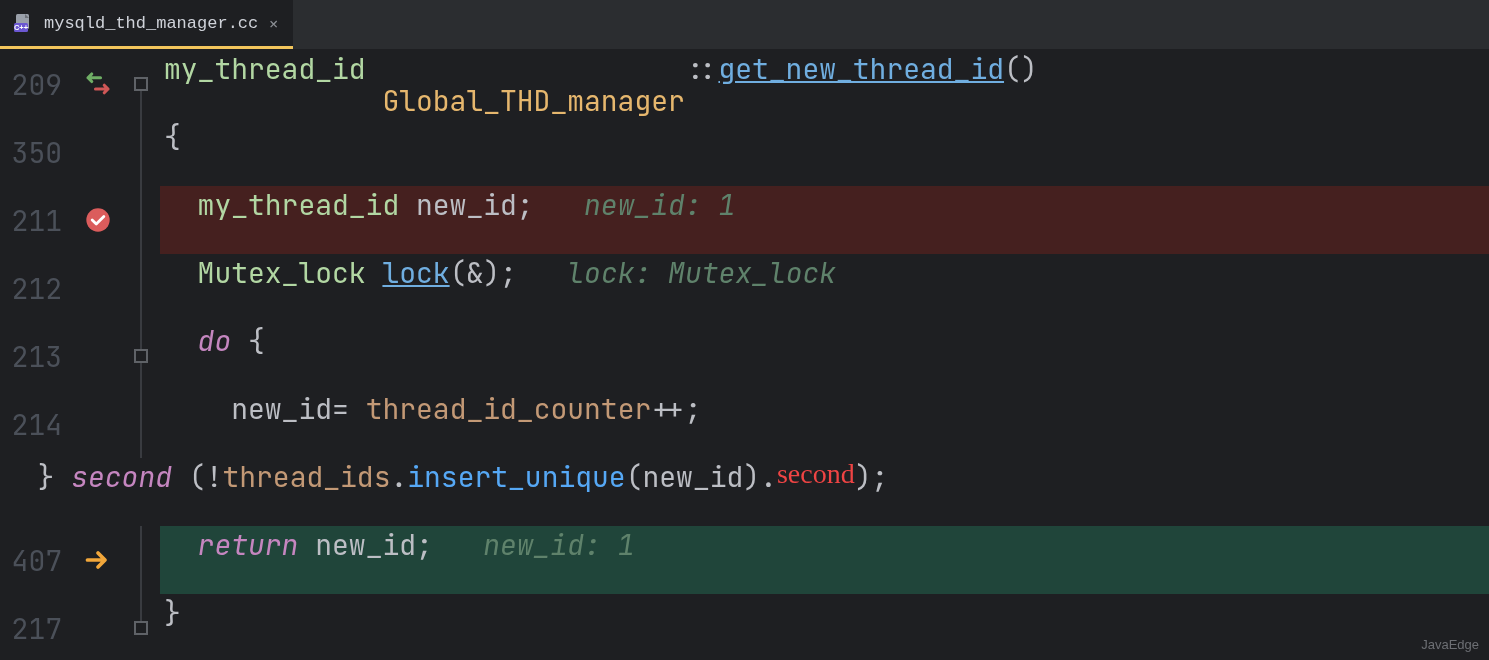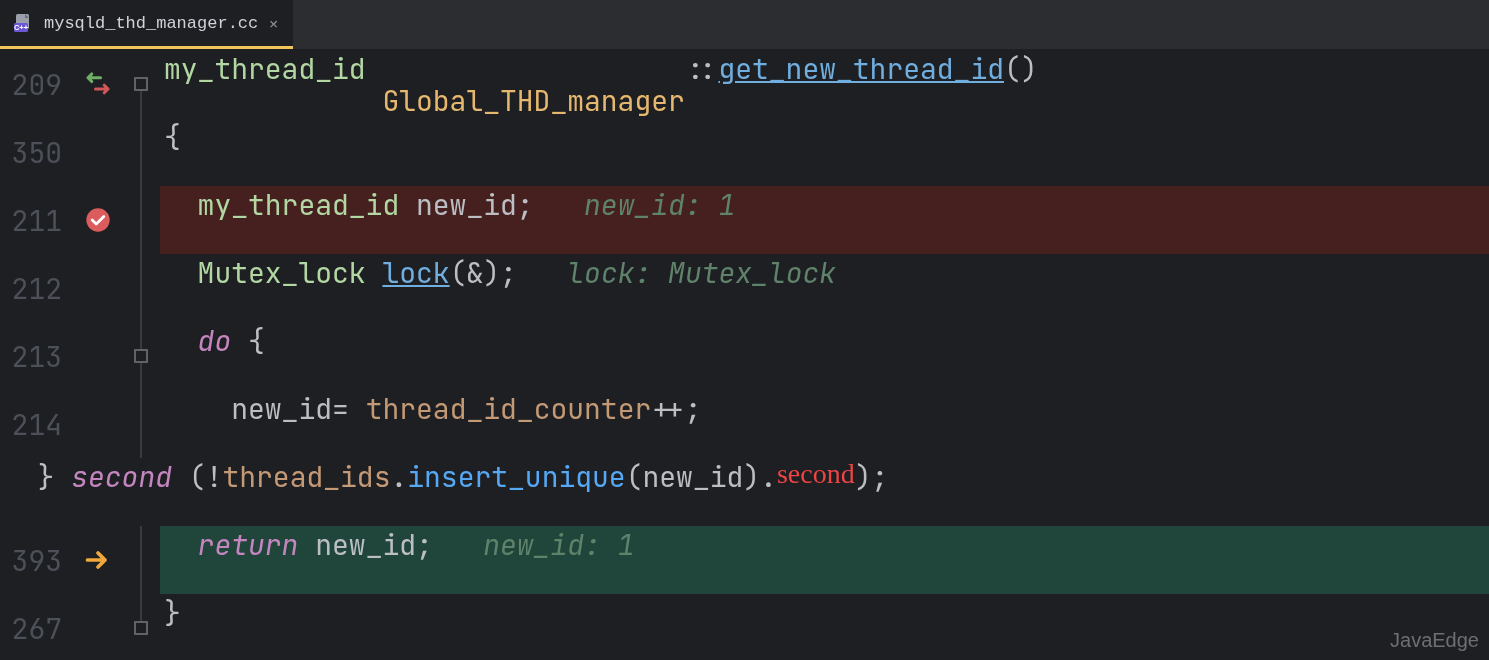--- a/index.html
+++ b/index.html
@@ -133,21 +133,21 @@
   .t-method  { color: #56a8f5; }       
   .t-member  { color: #ef4444; font-family: Liberation Serif, serif; }       
   .t-inlay   { color: #5f826b; font-style: italic; }
 
   .swap-icon svg, .bp-icon svg, .arrow-icon svg { display:block; }
 
   .watermark {
     position: absolute;
     right: 10px;
     bottom: 8px;
-    font-size: 20px;
+    font-size: 13px;
     font-family: sans-serif;
     color: #6d6f74;
   }
 </style>
 </head>
 <body>
 
 <div class="tab-bar">
   <div class="tab">
     <span class="file-icon">
@@ -262,40 +262,40 @@
 
   <div class="line">
     <div class="code">
       <span>  </span><span class="t-brace">} </span><span class="t-kw">second</span><span class="t-op"> (!</span><span class="t-field">thread_ids</span><span class="t-op">.</span><span class="t-method">insert_unique</span><span class="t-op">(</span><span class="t-var">new_id</span><span class="t-op">).</span><span class="t-member">second</span><span class="t-op">);</span>
     </div>
   </div>
 
   <div class="line">
     <div class="highlight-green"></div>
     <div class="gutter">
-      <div class="lineno">393</div>
+      <div class="lineno">407</div>
       <div class="markers">
         <span class="arrow-icon">
           <svg width="28" height="28" viewBox="0 0 24 24">
             <path d="M3 12 L17 12 M12 6 L18 12 L12 18" stroke="#f2a73b" stroke-width="3.2" fill="none" stroke-linecap="round" stroke-linejoin="round"></path>
           </svg>
         </span>
       </div>
       <div class="fold-col">
           <div class="fold-line"></div>
         </div>
     </div>
     <div class="code">
       <span>  </span><span class="t-kw">return</span><span> </span><span class="t-var">new_id</span><span class="t-op">;</span><span>   </span><span class="t-inlay">new_id: 1</span>
     </div>
   </div>
 
   <div class="line">
     <div class="gutter">
-      <div class="lineno">267</div>
+      <div class="lineno">217</div>
       <div class="markers"></div>
       <div class="fold-col">
           <div class="fold-line" style="bottom:50%"></div>
           <div class="fold-handle"></div>
         </div>
     </div>
     <div class="code">
       <span class="t-brace">}</span>
     </div>
   </div>

